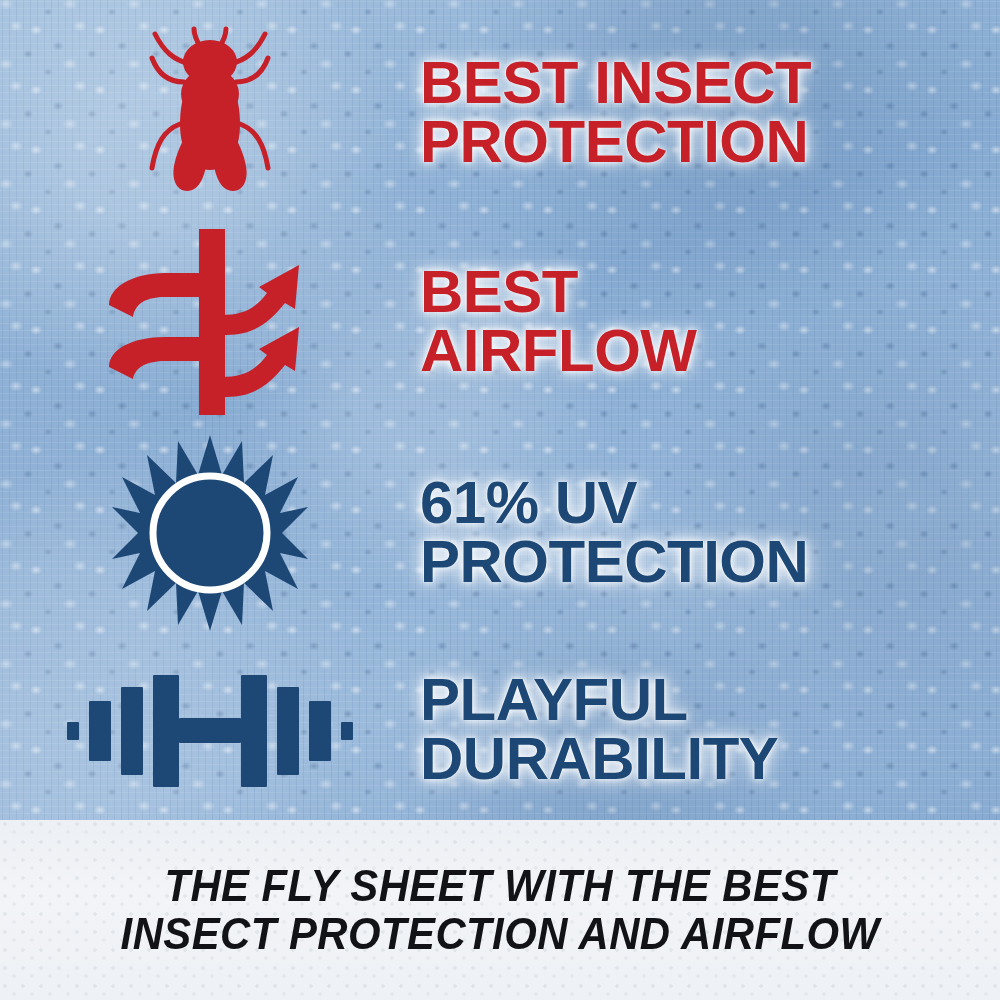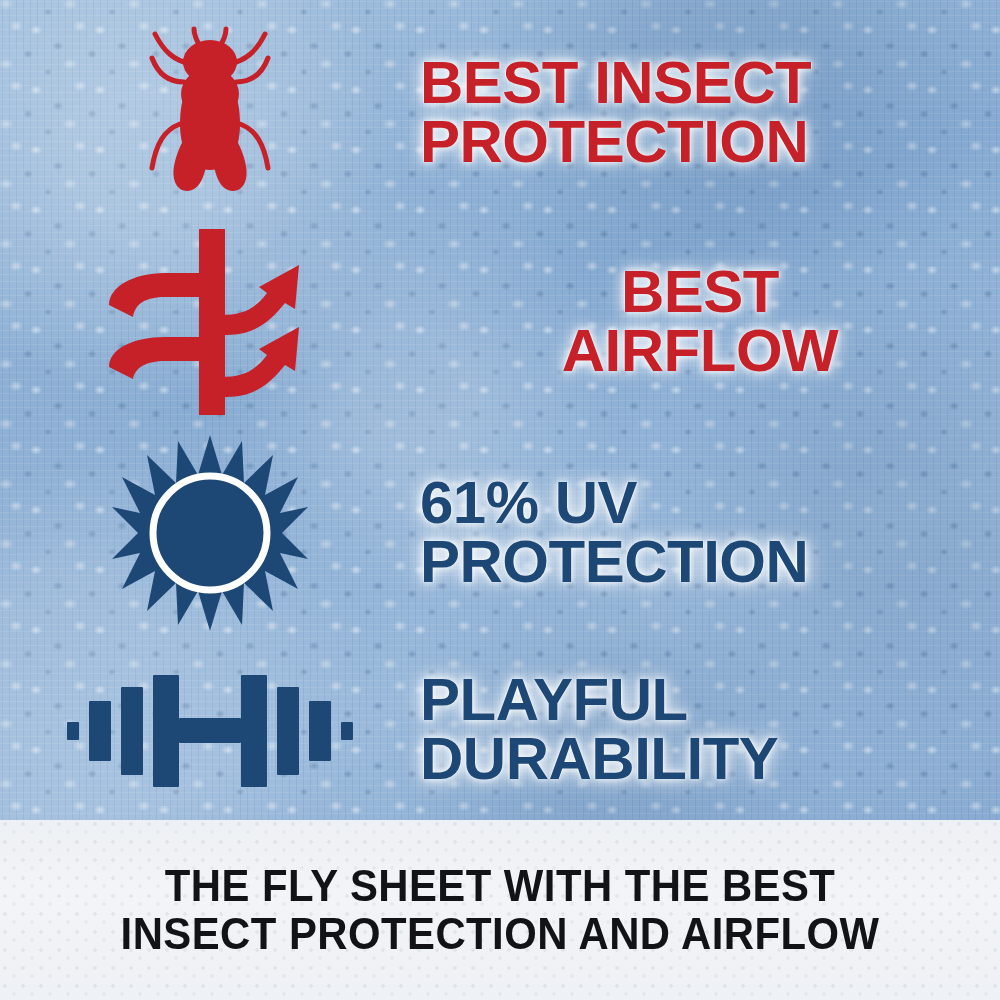--- a/index.html
+++ b/index.html
@@ -99,21 +99,21 @@
   
   .caption-band {
     position:absolute;
     left:0; top:820px;
     width:1000px; height:180px;
     background:
       radial-gradient(ellipse 3px 3px at 5px 4px, rgba(190,200,212,.30) 0 60%, rgba(0,0,0,0) 61%),
       radial-gradient(ellipse 3px 3px at 14px 12px, rgba(200,208,218,.26) 0 60%, rgba(0,0,0,0) 61%),
       linear-gradient(180deg, #edf0f4 0%, #f2f4f7 40%, #eef1f5 100%);
     background-size:18px 18px, 18px 18px, 100% 100%;
-    display:flex; align-items:center; justify-content:center;
+    display:flex; align-items:center; justify-content:center;font-style:italic;
   }
   .caption-text {
     font-family:"Liberation Sans Narrow","Liberation Sans", sans-serif;
     font-weight:bold;
     font-size:45px;
     line-height:1.06;
     letter-spacing:0.5px;
     color:#111317;
     text-align:center;
     white-space:pre-line;
@@ -162,21 +162,21 @@
           <path d="M74,96 C62,104 48,124 44,146 C41,164 50,174 62,170 C73,166 78,146 78,124 Z" fill="#C62029"></path>
           <path d="M86,96 C98,104 112,124 116,146 C119,164 110,174 98,170 C87,166 82,146 82,124 Z" fill="#C62029"></path>
         </svg>
       </div>
       <div class="text-cell">
         <div class="feature-text red-text">BEST INSECT
 PROTECTION</div>
       </div>
     </div>
 
-    <div class="feature-row" style="top:222px; height:200px;text-align:center;">
+    <div class="feature-row" style="top:222px; height:200px;">
       <div class="icon-cell">
         <svg width="215" height="190" viewBox="0 0 215 190">
 
           <rect x="96" y="2" width="26" height="186" fill="#C62029"></rect>
 
           <path d="M6,78 C6,60 30,46 62,46 L100,46 L100,70 L62,70 C44,70 32,76 30,90 Z" fill="#C62029"></path>
 
           <path d="M6,140 C6,122 30,110 62,110 L100,110 L100,134 L62,134 C44,134 32,140 30,152 Z" fill="#C62029"></path>
 
           <path d="M118,88 C140,88 152,82 164,66 L156,60 L196,38 L192,82 L182,76 C166,96 150,108 124,108 L118,108 Z" fill="#C62029"></path>

